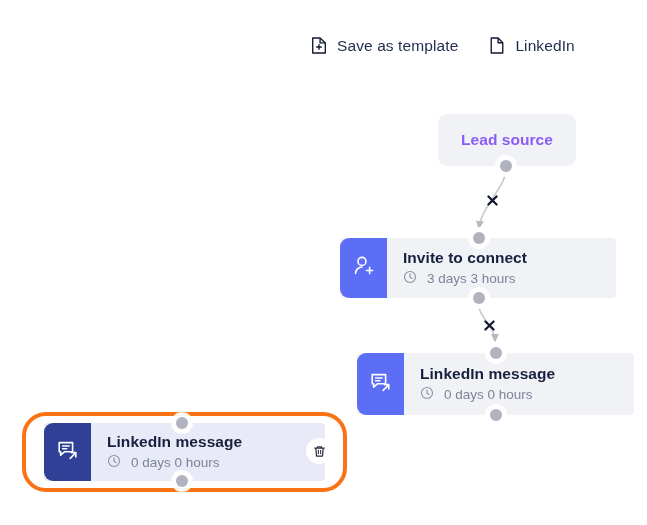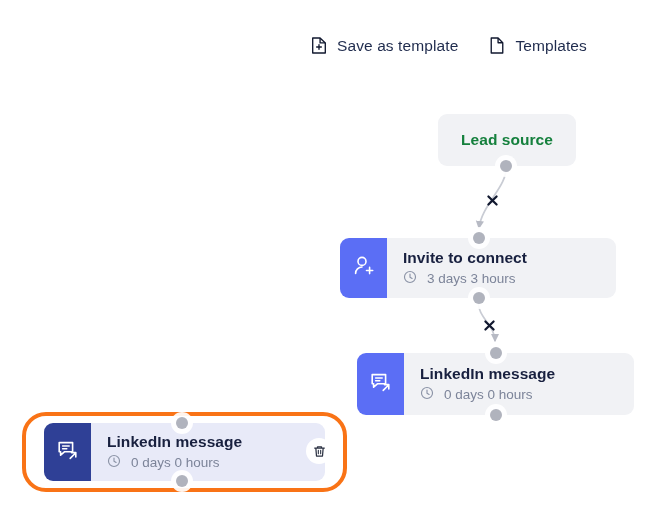--- a/index.html
+++ b/index.html
@@ -36,21 +36,21 @@
     position:absolute;width:18px;height:18px;
     display:flex;align-items:center;justify-content:center;
     color:#0f1531;font-size:14px;font-weight:700;line-height:1;
     cursor:pointer;user-select:none;
   }
   .edge-x svg{display:block;}
 
   
   .node{
     position:absolute;
-    border-radius:13px;
+    border-radius:4px;
     display:flex;
     overflow:visible;
   }
   .node .body{
     display:flex;flex-direction:column;justify-content:center;
     flex:1;border-radius:9px;
   }
   .node .icon-pane{
     width:47px;flex:0 0 47px;
     border-radius:9px 0 0 9px;
@@ -63,21 +63,21 @@
   .node .sub{
     display:flex;align-items:center;gap:10px;
     font-size:13.5px;color:#7c8499;margin-top:3px;line-height:1.2;
   }
 
   
   .node-plain{
     background:#f1f2f5;border-radius:9px;
     align-items:center;justify-content:center;
   }
-  .node-plain .title{font-size:15.5px;font-weight:700;color:#15803d;}
+  .node-plain .title{font-size:15.5px;font-weight:700;color:#8b5cf6;}
 
   
   .node-step{background:#f1f2f5;}
   .node-step .icon-pane{background:#5b6ef5;}
   .node-step .body{background:#f1f2f5;padding-left:16px;}
 
   
   .node-sel{background:#e8eaf8;}
   .node-sel .icon-pane{background:#2f4096;}
   .node-sel .body{background:#e8eaf8;padding-left:16px;}
@@ -125,21 +125,21 @@
       <span class="lbl">Save as template</span>
     </button>
 
     <button class="tb-btn">
       <span class="tb-ico">
         <svg viewBox="0 0 20 21" width="18" height="19" fill="none">
           <path d="M3.6 2.2h7.6L16.4 7.4v11.4H3.6z" stroke="#11182f" stroke-width="1.5" stroke-linejoin="round"></path>
           <path d="M11.2 2.2v5.2h5.2" stroke="#11182f" stroke-width="1.5" stroke-linejoin="round"></path>
         </svg>
       </span>
-      <span class="lbl">Templates</span>
+      <span class="lbl">LinkedIn</span>
     </button>
 
   </div>
 
   <svg id="edges" viewBox="0 0 647 525">
     <defs>
       <marker id="arrow" markerWidth="7" markerHeight="7" refX="4.2" refY="3" orient="auto" markerUnits="strokeWidth">
         <path d="M0,0.6 L5,3 L0,5.4 z" fill="#b7bac4"></path>
       </marker>
     </defs>

